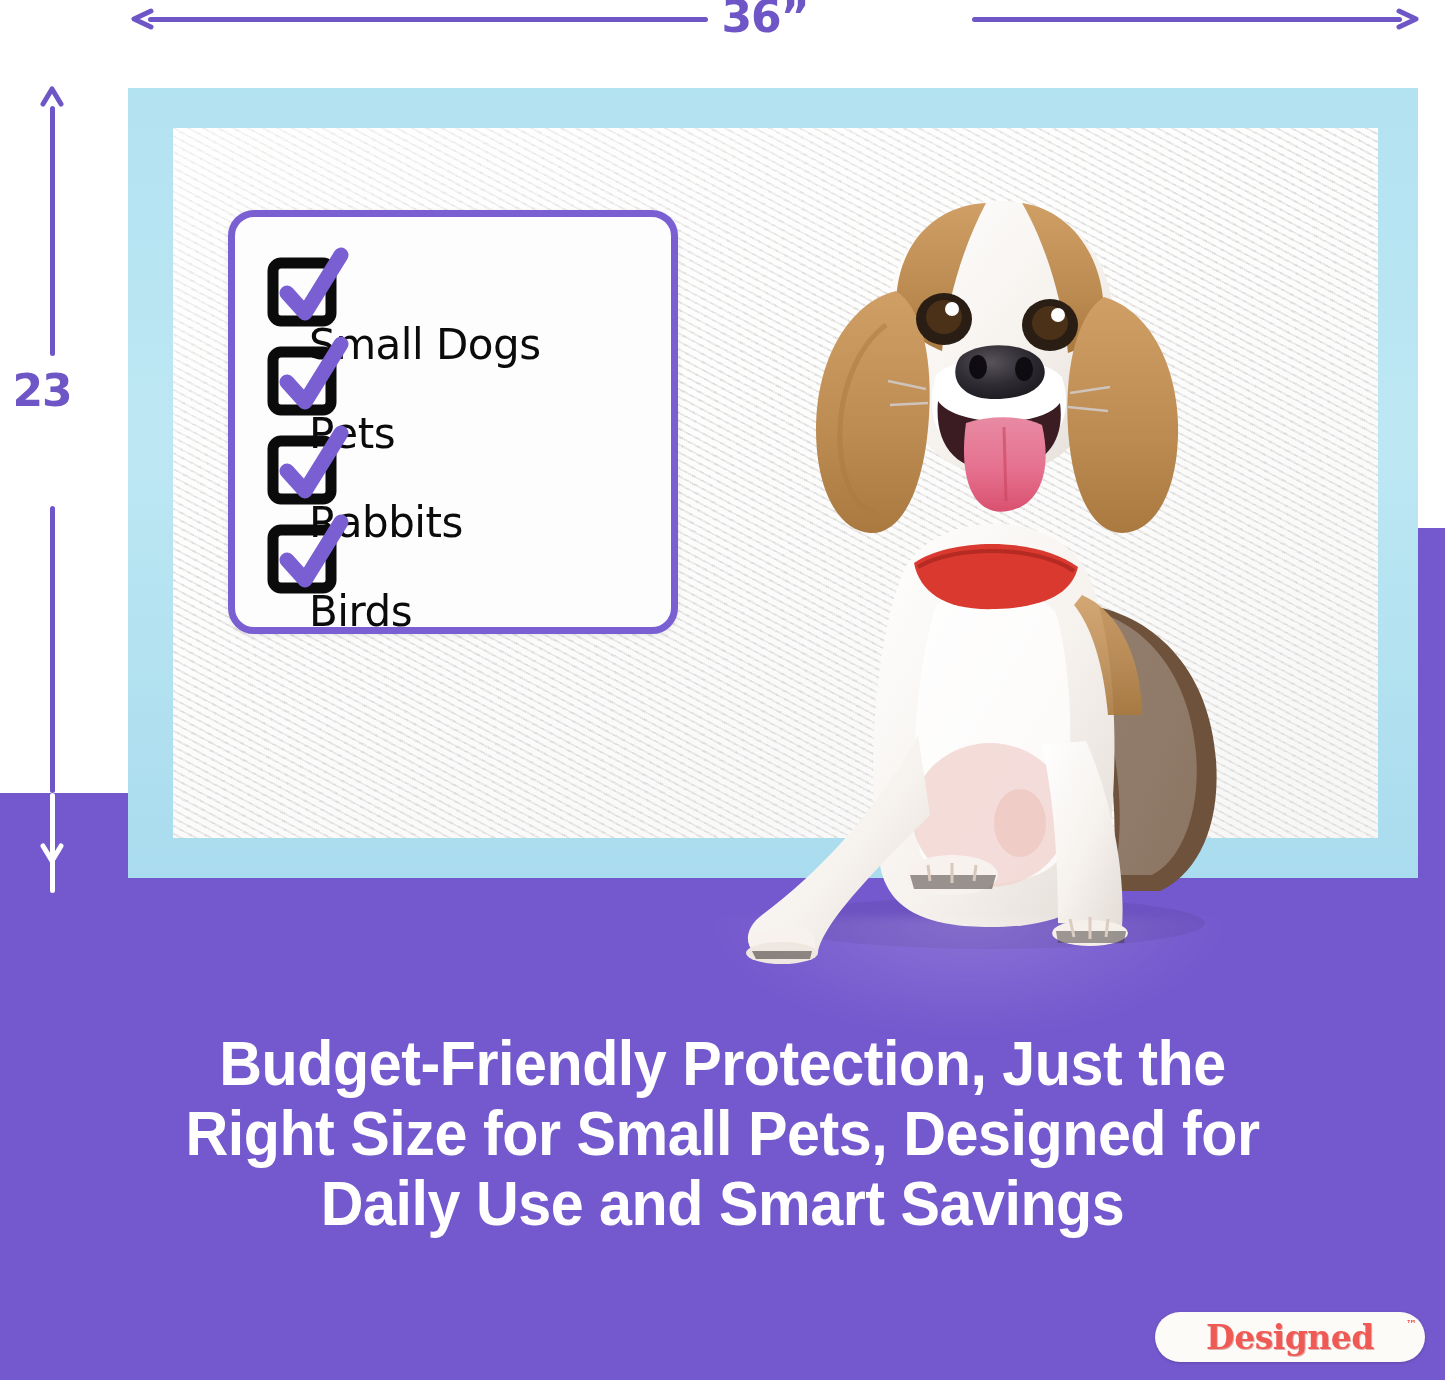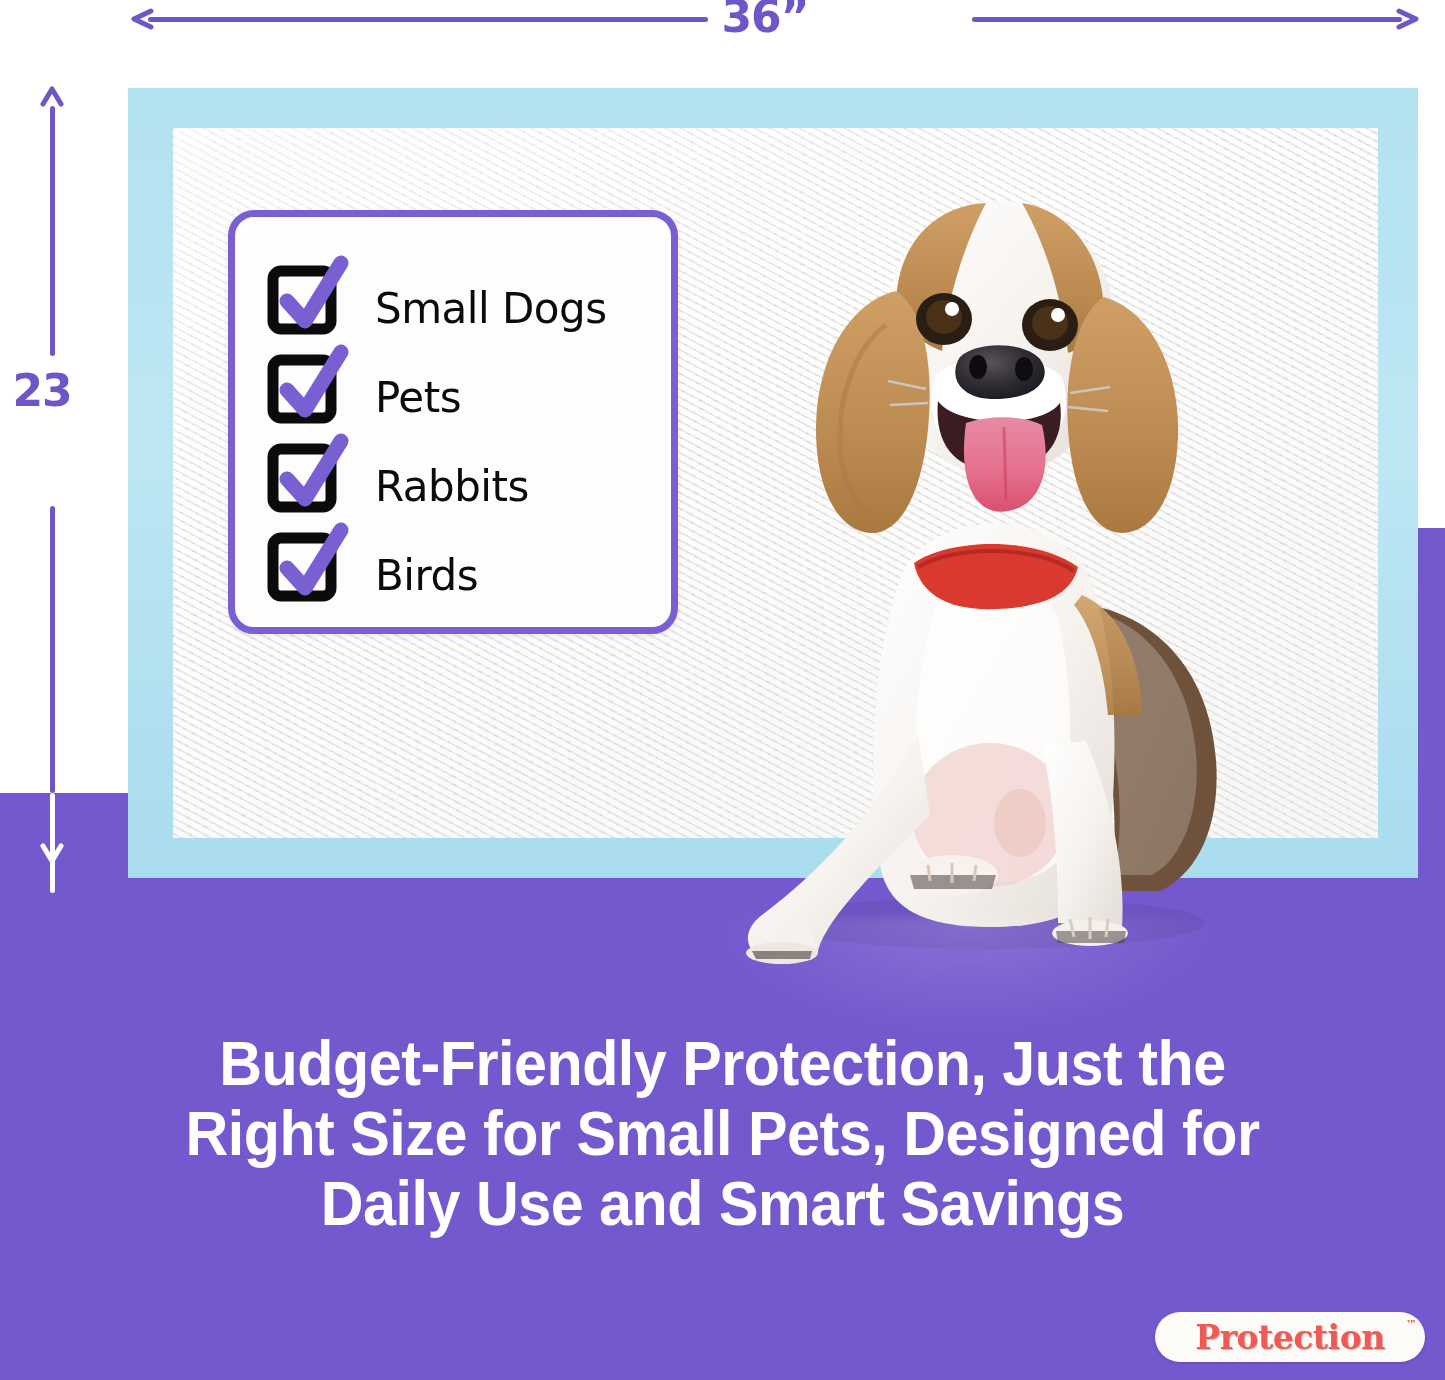--- a/index.html
+++ b/index.html
@@ -75,21 +75,21 @@
   }
 
   
   .checklist{
     position:absolute;left:228px;top:210px;width:450px;height:424px;
     background:#fdfdfd;border:7px solid #7a5fd3;border-radius:26px;
     box-sizing:border-box;
     box-shadow:0 2px 6px rgba(0,0,0,.07);
   }
   .ck-row{
-    position:absolute;left:36px;height:74px;display:flex;align-items:flex-end;
+    position:absolute;left:36px;height:74px;display:flex;align-items:flex-start;flex-direction:column;
   }
   .ck-row:nth-of-type(1){top:40px;}
   .ck-row:nth-of-type(2){top:129px;}
   .ck-row:nth-of-type(3){top:218px;}
   .ck-row:nth-of-type(4){top:307px;}
   .ck-box{position:relative;width:66px;height:66px;flex:none;}
   .ck-box svg{position:absolute;left:-4px;top:-14px;}
   .ck-label{
     margin-left:38px;color:#0b0b0b;
     font-size:42px;line-height:44px;font-weight:400;
@@ -310,17 +310,17 @@
   </div>
   <div class="lbl-23">23</div>
 
   <div class="headline">
     <div>Budget-Friendly Protection, Just the</div>
     <div>Right Size for Small Pets, Designed for</div>
     <div>Daily Use and Smart Savings</div>
   </div>
 
   <div class="logo">
-    <span class="logo-text">Protection</span>
+    <span class="logo-text">Designed</span>
     <span class="logo-tm">™</span>
   </div>
 
 </div>
 
 </body></html>

